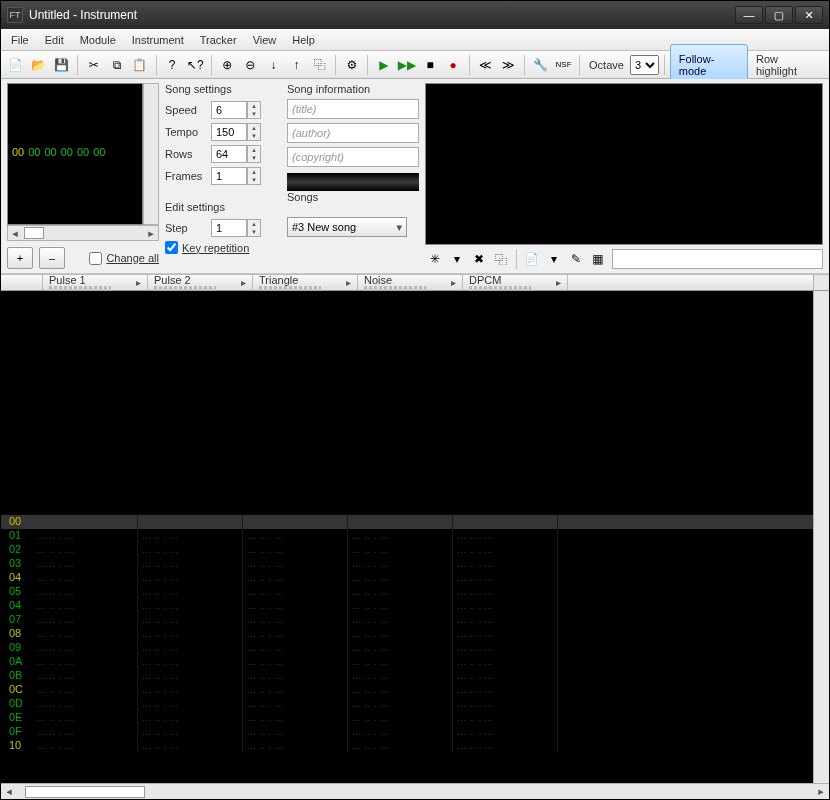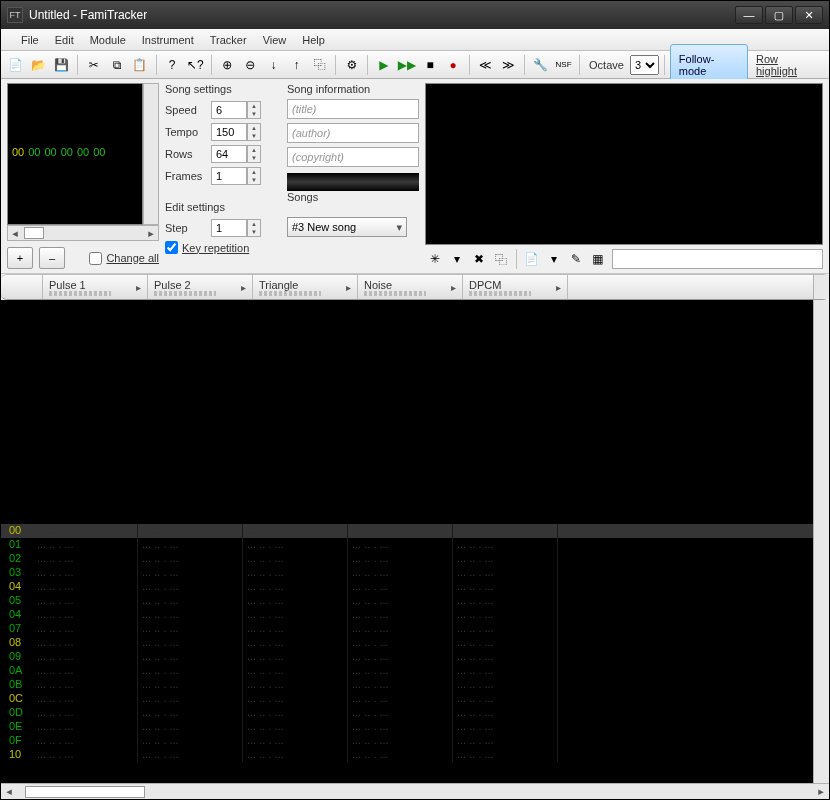--- a/index.html
+++ b/index.html
@@ -3,27 +3,27 @@
 <meta charset="utf-8">
 <style>
 * { margin: 0; padding: 0; box-sizing: border-box; font-family: "Segoe UI", Tahoma, sans-serif; font-size: 11px; }
 body { background: #1a1a1a; width: 830px; height: 800px; overflow: hidden; }
 .window { width: 830px; height: 800px; background: #f0f0f0; border: 1px solid #000; display: flex; flex-direction: column; }
 .titlebar { height: 28px; background: linear-gradient(to bottom,#4a4a4a,#2a2a2a); color: #fff; display: flex; align-items: center; padding: 0 6px; }
 .titlebar .ico { width: 16px; height: 16px; background: #333; border: 1px solid #555; margin-right: 6px; display:flex;align-items:center;justify-content:center;font-size:9px;color:#ccc;}
 .titlebar .title { flex: 1; font-size: 12px; }
 .winbtns { display: flex; gap: 2px; }
 .winbtn { width: 28px; height: 18px; background: linear-gradient(to bottom,#555,#333); border: 1px solid #222; border-radius: 2px; display:flex;align-items:center;justify-content:center; color:#fff; font-size:11px; cursor:pointer;}
-.menubar { height: 22px; background: linear-gradient(to bottom,#fafafa,#e8e8e8); border-bottom: 1px solid #c0c0c0; display: flex; align-items: center; padding: 0 12px; }
+.menubar { height: 22px; background: linear-gradient(to bottom,#fafafa,#e8e8e8); border-bottom: 1px solid #c0c0c0; display: flex; align-items: center; padding: 0 2px; }
 .menuitem { padding: 3px 8px; color: #333; cursor: pointer; }
 .toolbar { height: 28px; background: linear-gradient(to bottom,#fdfdfd,#e6e6e6); border-bottom: 1px solid #b0b0b0; display: flex; align-items: center; padding: 0 4px; gap: 2px; }
 .tbtn { width: 22px; height: 22px; border: 1px solid transparent; border-radius: 2px; display:flex;align-items:center;justify-content:center; cursor:pointer; font-size:12px;}
 .tsep { width: 1px; height: 20px; background: #c0c0c0; margin: 0 3px; }
 .follow { padding: 8px 8px; background: linear-gradient(to bottom,#dceeff,#a8d4ff); border: 1px solid #6faee0; border-radius: 3px; cursor:pointer; color:#003; }
-.rowhl { padding: 0 6px; color:#333;text-decoration:underline; }
+.rowhl { padding: 0 6px; color:#333; }
 select { font-size: 11px; height: 20px; }
 .midrow { display: flex; padding: 4px 6px; gap: 6px; background:#f0f0f0; border-bottom:1px solid #c8c8c8;}
 .frameview { width: 152px; display:flex; flex-direction:column; }
 .framebox { height: 142px; background:#000; border:1px solid #888; position:relative; overflow:hidden; }
 .framehdr { position:absolute; top:62px; left:4px; font-family: "Courier New",monospace; font-size:11px; color:#cccc00; display:flex; gap:4px;}
 .framehdr span.g { color:#1fbb1f; }
 .hscroll { height: 16px; background:#e8e8e8; border:1px solid #b0b0b0; display:flex; align-items:center; }
 .hscroll .ar { width:14px; text-align:center; color:#555; }
 .hscroll .thumb { width: 20px; height: 12px; background:#fff; border:1px solid #999; margin-left:2px;}
 .vscrollsmall { width:16px; background:#e8e8e8; border:1px solid #b0b0b0; }
@@ -38,21 +38,21 @@
 .numinput { width:36px; height:18px; border:1px solid #aaa; background:#fff; padding-left:4px; }
 .spinbtns { width:14px; height:18px; border:1px solid #aaa; background:#f0f0f0; display:flex; flex-direction:column; }
 .spinbtns div{flex:1; font-size:6px; text-align:center; color:#555; line-height:8px;}
 .infobox { width: 132px; display:flex; flex-direction:column; gap:4px; }
 .txtinput { height:20px; border:1px solid #aaa; background:#fff; color:#999; font-style:italic; padding-left:4px; display:flex; align-items:center;}
 .visbox { flex:1; background:#000; border:1px solid #888; min-height:150px; position:relative; }
 .songsel { width:120px; height:20px; border:1px solid #999; background:linear-gradient(to bottom,#fff,#e6e6e6); padding-left:4px; display:flex; align-items:center; justify-content:space-between;}
 .songsel .arr{color:#555; padding-right:4px;}
 .smalltoolbar { display:flex; gap:2px; }
 .smalltoolbar .tbtn { width:20px; height:20px; }
-.channels { height: 26px; background: linear-gradient(to bottom,#fafafa,#e0e0e0); border-top:1px solid #bbb; border-bottom:1px solid #999; display:flex;border-radius:6px; }
+.channels { height: 17px; background: linear-gradient(to bottom,#fafafa,#e0e0e0); border-top:1px solid #bbb; border-bottom:1px solid #999; display:flex; }
 .chlabel { width:42px; border-right:1px solid #bbb; }
 .chcol { width:105px; border-right:1px solid #bbb; display:flex; align-items:center; justify-content:space-between; padding:0 6px; color:#333;}
 .chcol .meter { height:5px; width:62px; background:repeating-linear-gradient(to right,#bbb 0,#bbb 3px,transparent 3px,transparent 5px); }
 .chcol .exp { color:#555; font-size:10px; }
 .pattern { flex:1; background:#000; overflow:hidden; position:relative; }
 .prow { display:flex; height:14px; font-family:"Courier New",monospace; font-size:11px; }
 .prow .num { width:32px; padding-left:8px; }
 .prow .cell { width:105px; border-right:1px solid #1a1a1a; color:#333; overflow:hidden; white-space:nowrap; padding-left:4px;}
 .prow.cur { background:#353535; }
 .prow.cur .cell:first-of-type { background:linear-gradient(to right,#777 0,#777 40px,#353535 40px);}
@@ -72,21 +72,21 @@
 .infocol{display:flex;flex-direction:column;gap:2px;}
 .play{color:#1a8a1a;} .rec{color:#c00000;} .stop{color:#000;}
 </style>
 </head>
 <body>
 
 <div class="window">
 
   <div class="titlebar">
     <div class="ico">FT</div>
-    <div class="title">Untitled - FamiTracker</div>
+    <div class="title">Untitled - Instrument</div>
     <div class="winbtns">
       <div class="winbtn">—</div>
       <div class="winbtn">▢</div>
       <div class="winbtn">✕</div>
     </div>
   </div>
 
   <div class="menubar">
     <div class="menuitem">File</div>
     <div class="menuitem">Edit</div>

